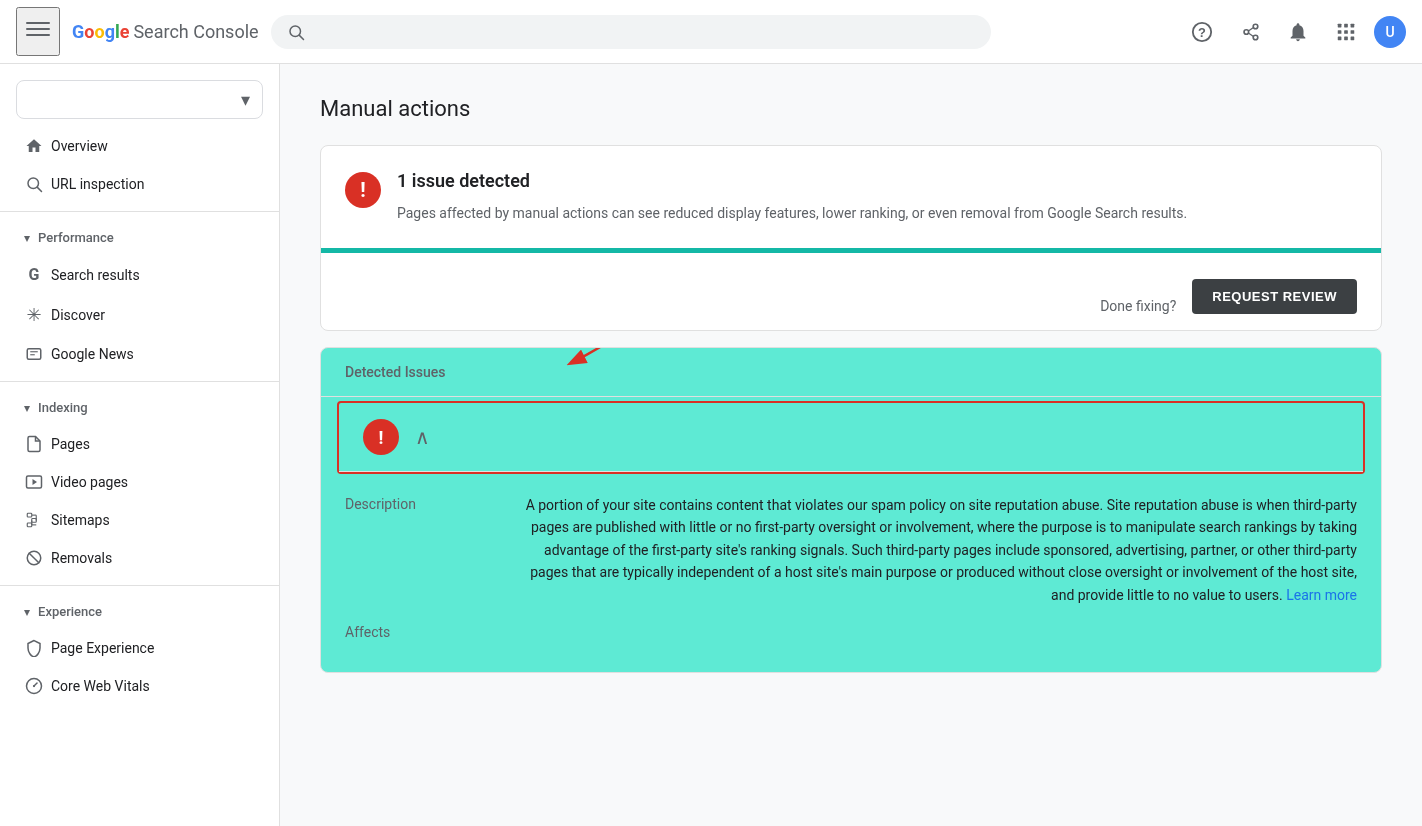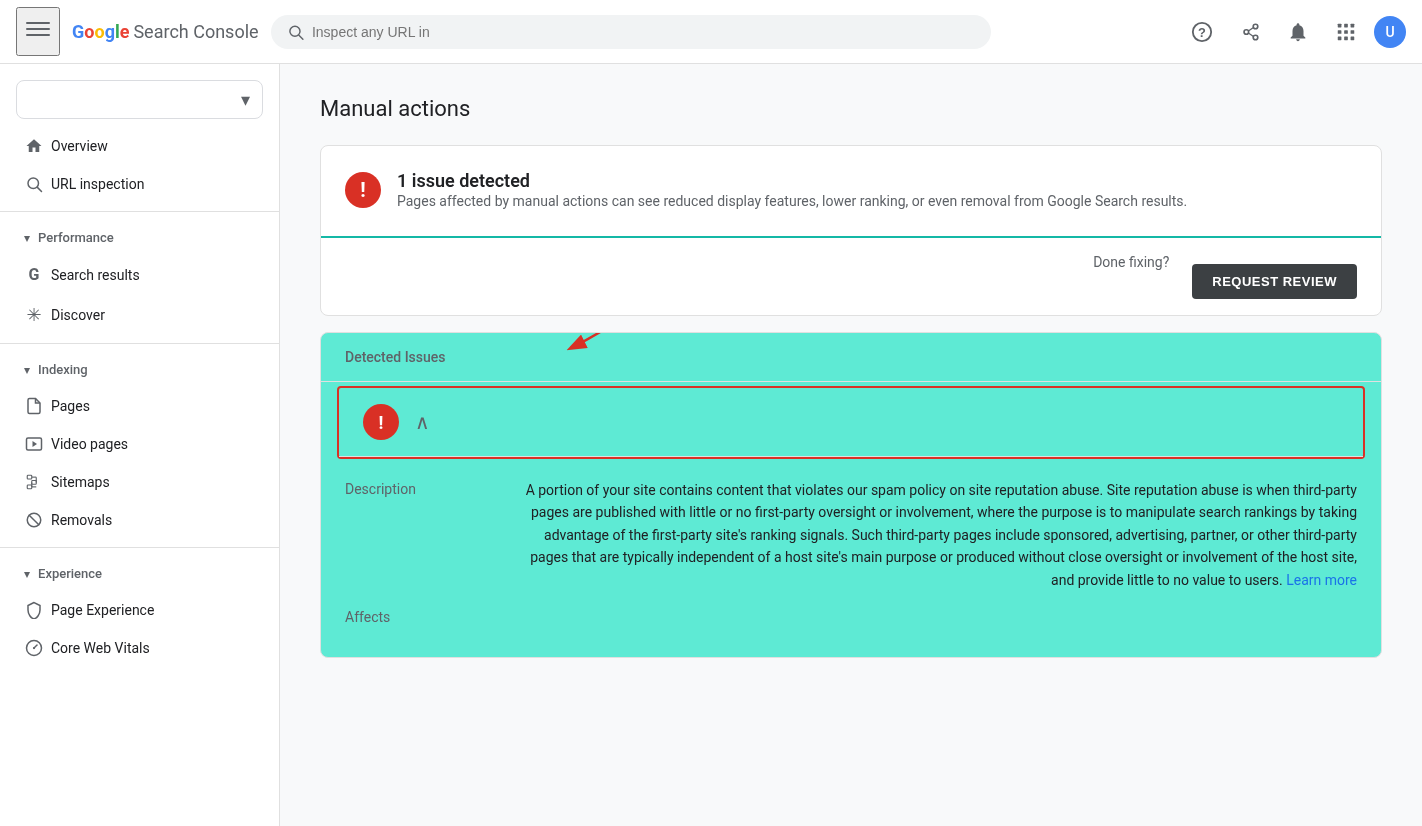--- a/index.html
+++ b/index.html
@@ -76,26 +76,26 @@
       background: #fff; border-radius: 8px; border: 1px solid #e0e0e0;
       margin-bottom: 16px; overflow: hidden;
     }
     .alert-header { display: flex; align-items: flex-start; gap: 16px; padding: 24px; }
     .alert-error-icon {
       width: 36px; height: 36px; border-radius: 50%; background: #d93025;
       display: flex; align-items: center; justify-content: center; color: #fff;
       font-size: 20px; font-weight: 700; flex-shrink: 0; margin-top: 2px;
     }
     .alert-content { flex: 1; }
-    .alert-title { font-size: 18px; font-weight: 600; color: #202124; margin-bottom: 0; }
+    .alert-title { font-size: 18px; font-weight: 600; color: #202124; margin-bottom: 12px; }
     .alert-desc { font-size: 14px; color: #5f6368; line-height: 1.5; }
 
     .review-bar {
-      display: flex; align-items: flex-start; justify-content: flex-end; gap: 23px;
-      padding: 16px 24px; border-top: 2px solid #14b8a6;
+      display: flex; align-items: flex-end; justify-content: flex-end; gap: 16px;
+      padding: 16px 24px; border-top: 5px solid #14b8a6;
     }
     .done-fixing { font-size: 14px; color: #5f6368; }
     .request-review-btn {
       background: #3c4043; color: #fff; border: none; border-radius: 4px;
       padding: 10px 20px; font-size: 13px; font-weight: 600; cursor: pointer;
       letter-spacing: 0.5px; text-transform: uppercase; margin-top: 10px;
     }
 
     
     .issues-card { background: #5eead4; border-radius: 8px; border: 1px solid #e0e0e0; overflow: hidden; }
@@ -143,21 +143,20 @@
         <span class="logo-e">e</span>
     </span>
     <span class="logo-text"> Search Console</span>
   </div>
 
   <div class="search-bar">
     <svg width="18" height="18" viewBox="0 0 24 24" fill="none">
       <circle cx="11" cy="11" r="7" stroke="#5f6368" stroke-width="2"></circle>
       <line x1="16.5" y1="16.5" x2="22" y2="22" stroke="#5f6368" stroke-width="2" stroke-linecap="round"></line>
     </svg>
-    <input type="text" placeholder="Inspect any URL in" style="">
   </div>
 
   <div class="header-actions">
     <button class="header-icon-btn">
       <svg width="22" height="22" viewBox="0 0 24 24" fill="none">
         <circle cx="12" cy="12" r="10" stroke="#5f6368" stroke-width="2"></circle>
         <text x="12" y="17" text-anchor="middle" font-size="14" fill="#5f6368" font-weight="700">?</text>
       </svg>
     </button>
     <button class="header-icon-btn">
@@ -226,20 +225,30 @@
       <span>Performance</span>
     </div>
     <div class="nav-item">
       <span class="nav-icon" style="font-size:16px;font-weight:700;color:#5f6368;">G</span>
       <span class="nav-label">Search results</span>
     </div>
     <div class="nav-item">
       <span class="nav-icon" style="font-size:18px;">✳</span>
       <span class="nav-label">Discover</span>
     </div>
+    <div class="nav-item">
+      <span class="nav-icon">
+        <svg width="18" height="18" viewBox="0 0 24 24" fill="none">
+          <rect x="3" y="5" width="18" height="14" rx="2" stroke="#5f6368" stroke-width="2"></rect>
+          <line x1="7" y1="9" x2="17" y2="9" stroke="#5f6368" stroke-width="1.5"></line>
+          <line x1="7" y1="13" x2="13" y2="13" stroke="#5f6368" stroke-width="1.5"></line>
+        </svg>
+      </span>
+      <span class="nav-label">Google News</span>
+    </div>
 
     <hr class="nav-divider">
 
     <div class="nav-section-header">
       <span class="arrow">▾</span>
       <span>Indexing</span>
     </div>
     <div class="nav-item">
       <span class="nav-icon">
         <svg width="18" height="18" viewBox="0 0 24 24" fill="none">

